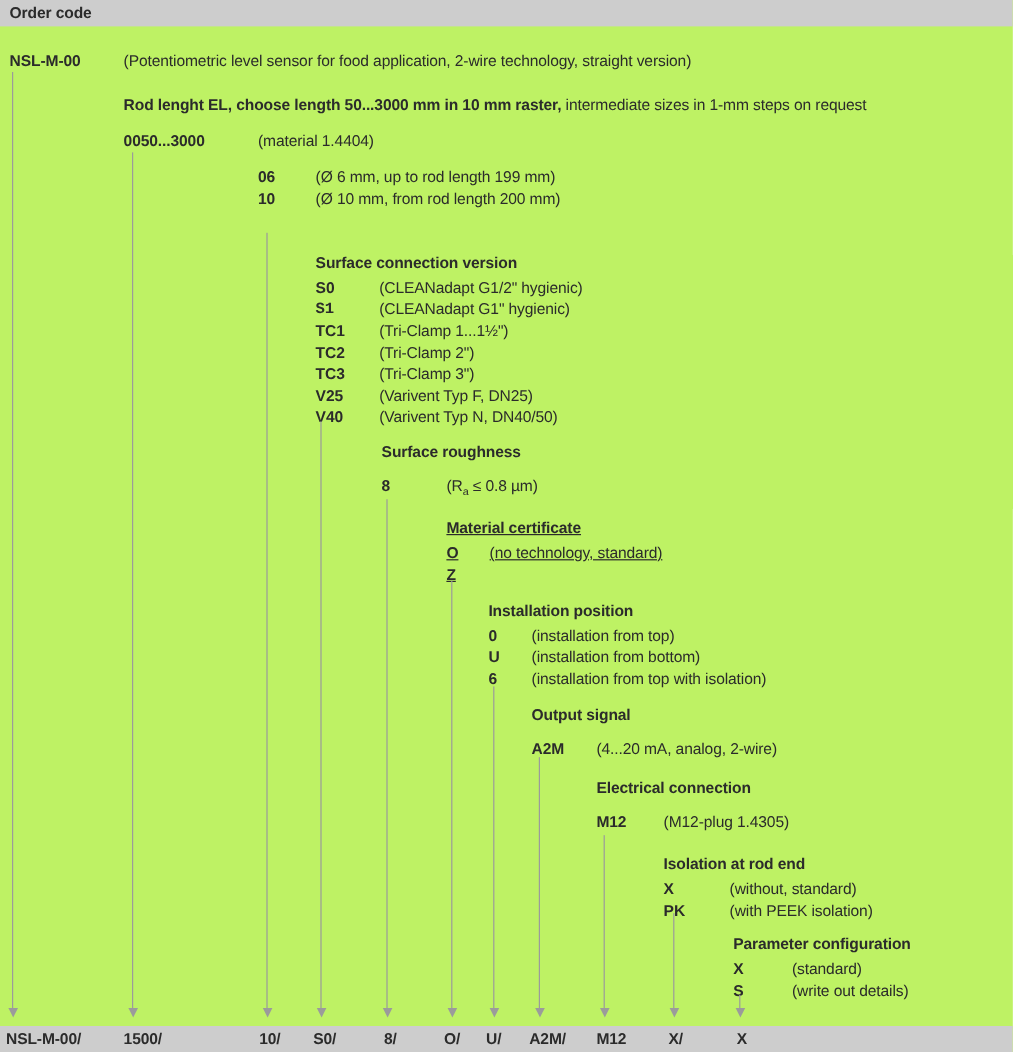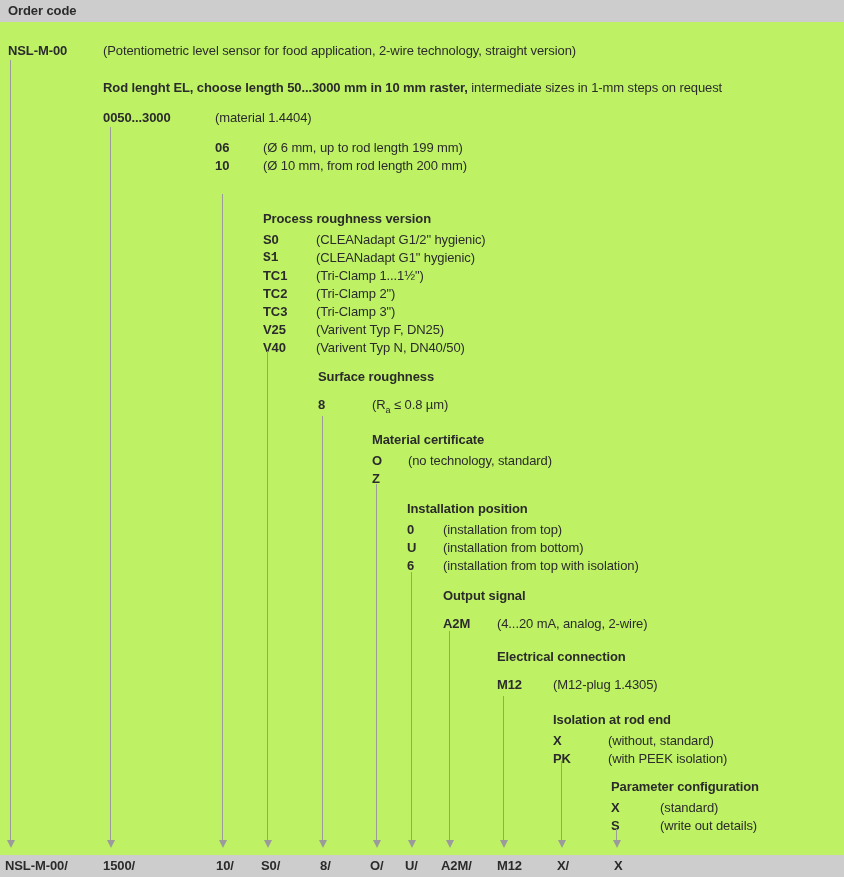--- a/index.html
+++ b/index.html
@@ -67,21 +67,21 @@
       <span class="oc" style="width:48px;">06</span>
       <span class="od">(Ø 6 mm, up to rod length 199 mm)</span>
     </div>
     <div class="opt">
       <span class="oc" style="width:48px;">10</span>
       <span class="od">(Ø 10 mm, from rod length 200 mm)</span>
     </div>
   </div>
 
   <div class="block" style="left:263px;top:209px;">
-    <div class="bh">Process roughness version</div>
+    <div class="bh">Surface connection version</div>
     <div class="opt">
       <span class="oc" style="width:53px;">S0</span>
       <span class="od">(CLEANadapt G1/2" hygienic)</span>
     </div>
     <div class="opt">
       <span class="oc" style="width:53px;font-family:Liberation Mono, monospace;">S1</span>
       <span class="od">(CLEANadapt G1" hygienic)</span>
     </div>
     <div class="opt">
       <span class="oc" style="width:53px;">TC1</span>
@@ -106,21 +106,21 @@
   </div>
 
   <div class="block" style="left:318px;top:367px;">
     <div class="bh">Surface roughness</div>
     <div class="opt gap">
       <span class="oc" style="width:54px;">8</span>
       <span class="od"><span>(R</span><sub>a</sub><span> ≤ 0.8 µm)</span></span>
     </div>
   </div>
 
-  <div class="block" style="left:372px;top:430px;">
+  <div class="block" style="left:372px;top:430px;text-decoration:underline;">
     <div class="bh">Material certificate</div>
     <div class="opt">
       <span class="oc" style="width:36px;">O</span>
       <span class="od">(no technology, standard)</span>
     </div>
     <div class="opt">
       <span class="oc" style="width:36px;">Z</span>
     </div>
   </div>
 

